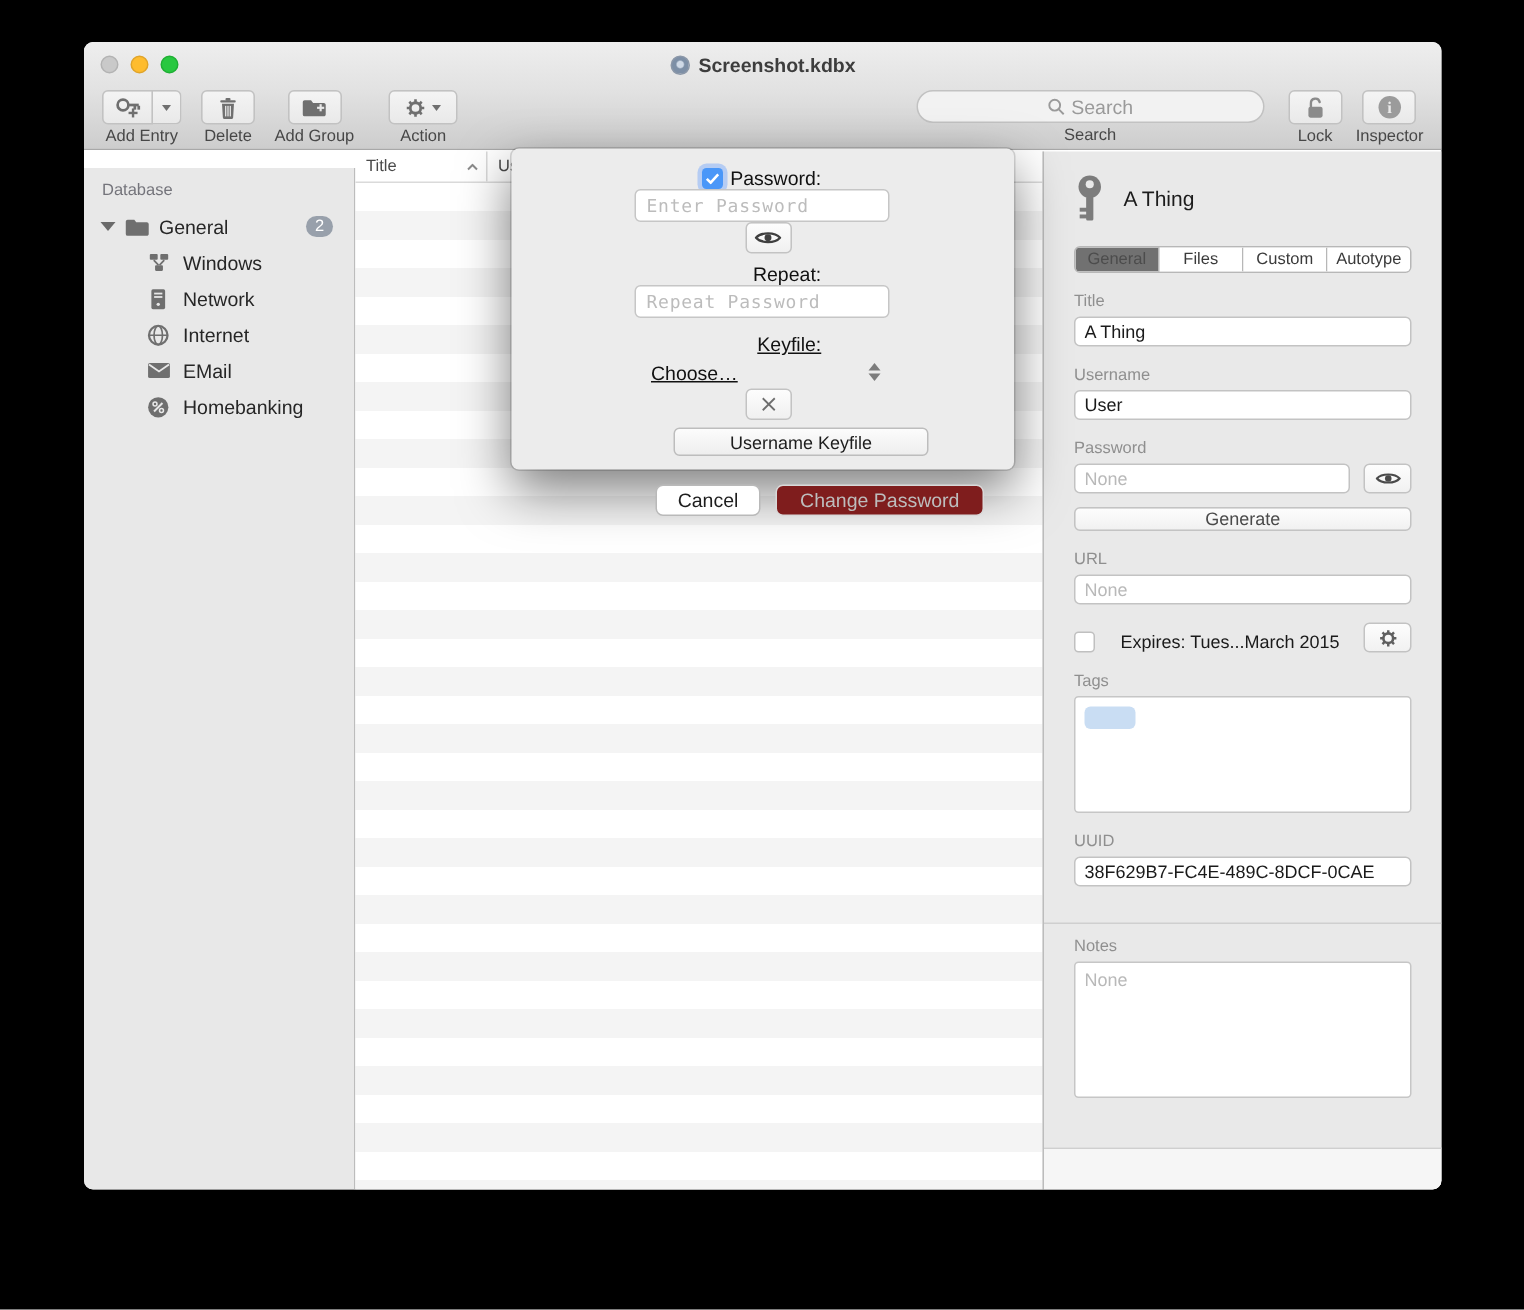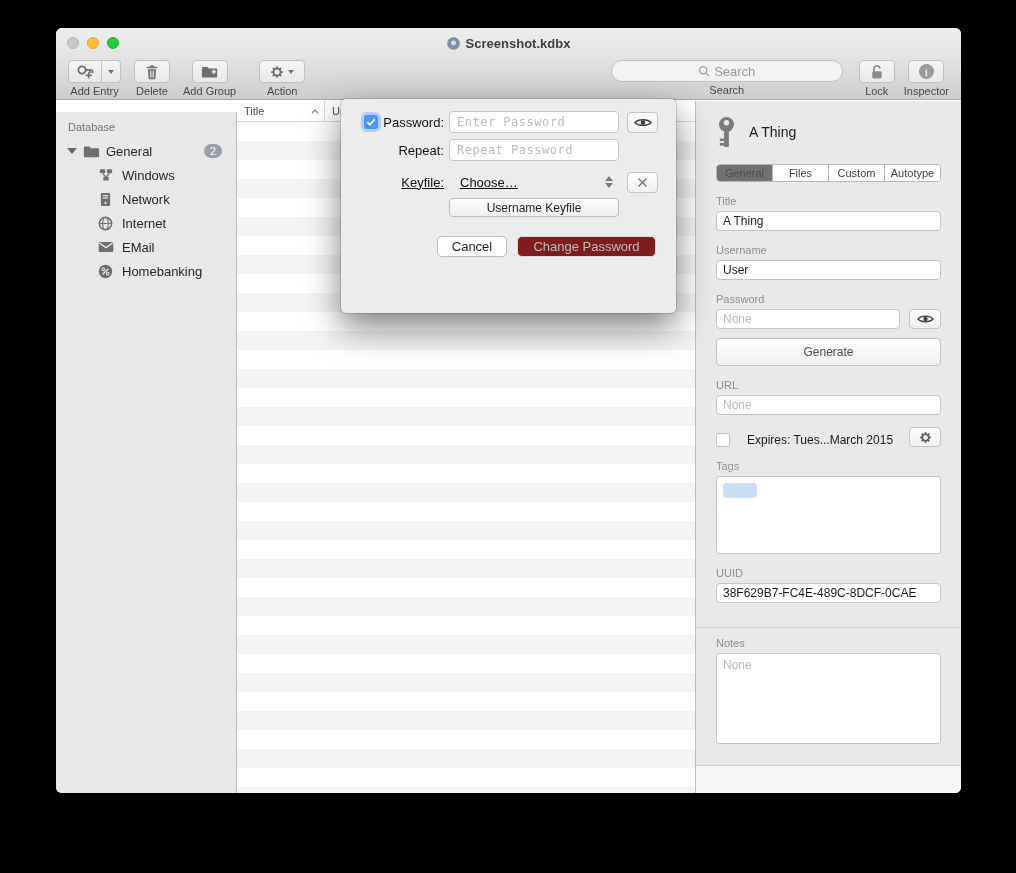--- a/index.html
+++ b/index.html
@@ -91,21 +91,21 @@
     color:#3a3a3a; border-right:1px solid #b7b7b7; background:#fff; }
   .segctl .seg:last-child { border-right:none; }
   .segctl .seg.active { background:#717171; color:#4c4c4c; }
   .flabel { font-size:11px; color:#8f8f8f; margin-top:13px; margin-bottom:4px; }
   .field { width:100%; height:20px; border:1px solid #c3c3c3; border-radius:4px; background:#fff;
     font-family:"Liberation Sans",sans-serif; font-size:12px; color:#1a1a1a; padding:0 6px; outline:none; }
   .field::placeholder { color:#b9b9b9; }
   .hrow { display:flex; align-items:center; }
   .sqbtn { width:32px; height:20px; flex:none; border:1px solid #c3c3c3; border-radius:4px;
     background:linear-gradient(#fdfdfd,#f1f1f1); display:flex; align-items:center; justify-content:center; margin-left:9px; }
-  .widebtn { width:100%; height:28px; border:1px solid #c3c3c3; border-radius:4px;
+  .widebtn { width:100%; height:16px; border:1px solid #c3c3c3; border-radius:4px;
     background:linear-gradient(#fdfdfd,#f1f1f1); font-size:12px; color:#4a4a4a; margin-top:9px;
     display:flex; align-items:center; justify-content:center; }
   .expires { display:flex; align-items:flex-end; margin-top:12px;gap:11px; }
   .cb { width:14px; height:14px; border:1px solid #c0c0c0; border-radius:3px; background:#fff; flex:none; }
   .expires-label { font-size:12px; color:#1a1a1a; margin-left:6px; }
   .expires .sqbtn { margin-left:auto; }
   .tagsbox { width:100%; height:78px; background:#fff; border:1px solid #c6c6c6; border-radius:3px; padding:6px; }
   .tagpill { width:34px; height:15px; background:#c9ddf3; border-radius:4px; }
   .divider { border-top:1px solid #cfcfcf; margin:24px -20px 0; }
   .notesarea { width:100%; height:91px; background:#fff; border:1px solid #c6c6c6; border-radius:3px;
@@ -114,21 +114,21 @@
   .insp-footer { height:28px; border-top:1px solid #cfcfcf; background:#f6f6f6; flex:none; }
 
   
   .dialog {
     position:absolute; left:285px; top:71px; width:335px; height:214px;
     background:#ececec; border-radius:5px;
     box-shadow:0 14px 34px rgba(0,0,0,.5), 0 0 0 1px rgba(0,0,0,.14);
     font-size:13px; color:#111;
   }
   .dmsg { text-align:center; margin-top:20px; font-size:13px; color:#0c0c0c; }
-  .drow { display:flex; align-items:center; margin:0 20px 0 19px; }
+  .drow { display:flex; align-items:center; margin:0 20px 0 19px;flex-direction:column; }
   .drow.r1 { margin-top:12px; } .drow.r2 { margin-top:6px; } .drow.r3 { margin-top:10px;text-decoration:underline; }
   .dlabel { width:84px; display:flex; align-items:center; justify-content:flex-end; margin-right:5px; flex:none; }
   .dfield {
     width:170px; height:22px; border:1px solid #c6c6c6; border-radius:4px; background:#fff;
     font-family:"DejaVu Sans Mono", monospace; font-size:12px; padding:0 7px; outline:none; flex:none;
   }
   .dfield::placeholder { color:#bcbcbc; letter-spacing:.5px; }
   .dcheck { width:14px; height:14px; border-radius:3px; background:#4a97f8; margin-right:5px; flex:none;
     display:flex; align-items:center; justify-content:center;
     box-shadow:0 0 0 3px rgba(99,157,255,.4); }

